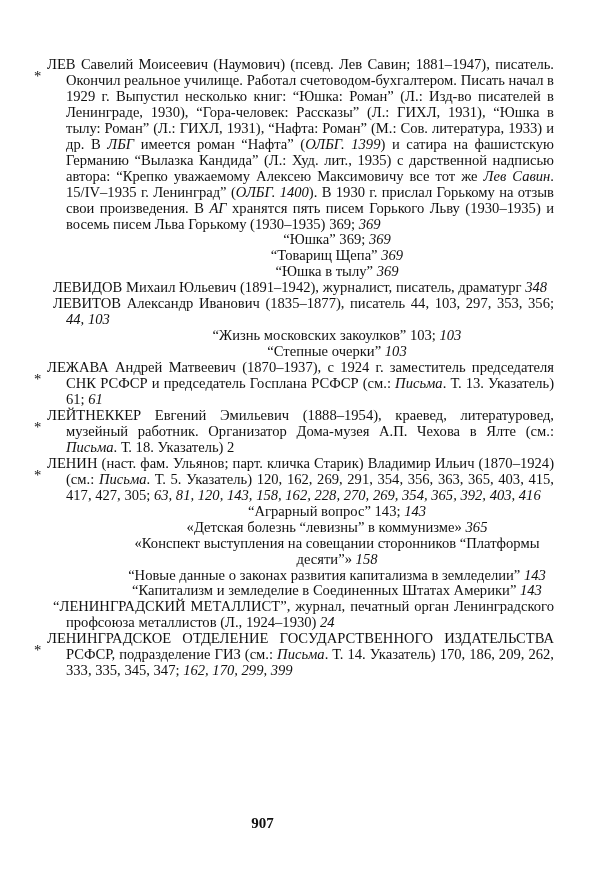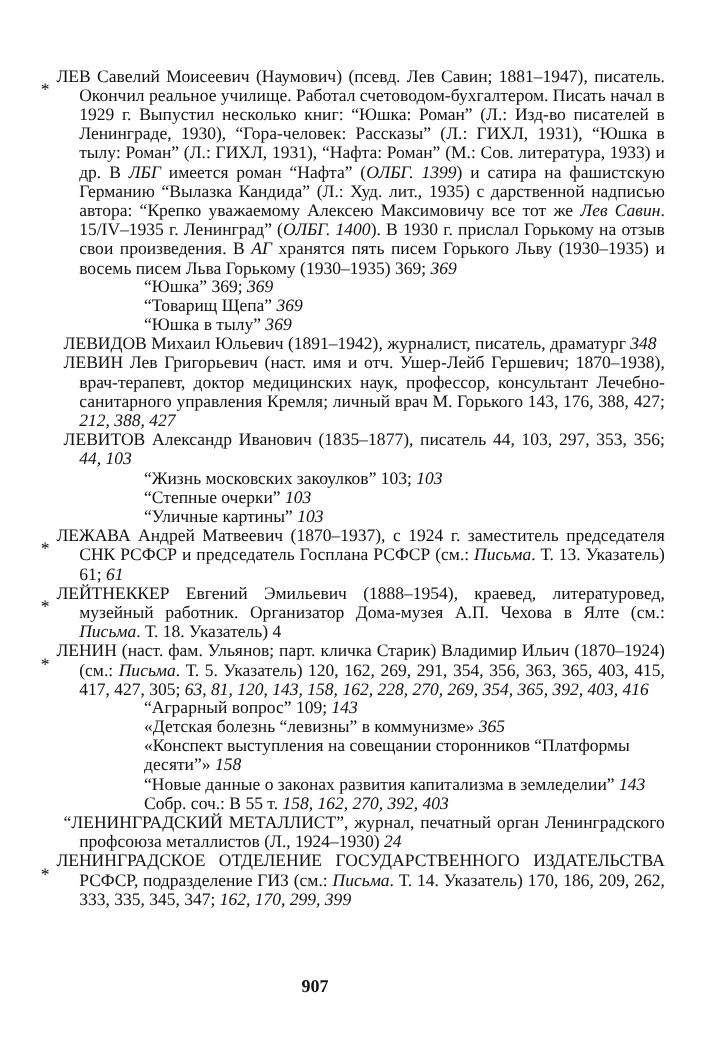--- a/index.html
+++ b/index.html
@@ -3,43 +3,41 @@
 <meta charset="utf-8">
 <style>
   html, body { margin: 0; padding: 0; background: #ffffff; }
   body { width: 600px; height: 887px; position: relative; overflow: hidden;
          font-family: "Liberation Serif", "DejaVu Serif", serif; color: #111; }
   .page { position: absolute; left: 53px; top: 57px; width: 501px;
           font-size: 14.6px; line-height: 15.95px; }
   .entry { text-align: justify; padding-left: 13px; text-indent: -13px; margin: 0; }
   .entry .ast { display: inline-block; width: 0; margin-left: -6px; position: relative; }
   .entry .ast span { position: absolute; right: 0; }
-  .sub { padding-left: 67px; margin: 0; text-indent: 0; text-align: left; }
+  .sub { padding-left: 67px; margin: 0; text-indent: 0; text-align: center; }
   i { }
   .folio { position: absolute; left: 0; width: 525px; top: 815px; text-align: center;
            font-weight: bold; font-size: 15px; }
 </style>
 </head>
 <body>
 
 <div class="page" id="page-body">
     <p class="entry"><span class="ast"><span>*</span></span><span>ЛЕВ Савелий Моисеевич (Наумович) (псевд. Лев Савин; 1881–1947), писатель. Окончил реальное училище. Работал счетоводом-бухгалтером. Писать начал в 1929 г. Выпустил несколько книг: “Юшка: Роман” (Л.: Изд-во писателей в Ленинграде, 1930), “Гора-человек: Рассказы” (Л.: ГИХЛ, 1931), “Юшка в тылу: Роман” (Л.: ГИХЛ, 1931), “Нафта: Роман” (М.: Сов. литература, 1933) и др. В </span><i>ЛБГ</i><span> имеется роман “Нафта” (</span><i>ОЛБГ. 1399</i><span>) и сатира на фашистскую Германию “Вылазка Кандида” (Л.: Худ. лит., 1935) с дарственной надписью автора: “Крепко уважаемому Алексею Максимовичу все тот же </span><i>Лев Савин</i><span>. 15/IV–1935 г. Ленинград” (</span><i>ОЛБГ. 1400</i><span>). В 1930 г. прислал Горькому на отзыв свои произведения. В </span><i>АГ</i><span> хранятся пять писем Горького Льву (1930–1935) и восемь писем Льва Горькому (1930–1935) 369; </span><i>369</i></p>
     <p class="sub"><span>“Юшка” 369; </span><i>369</i></p>
     <p class="sub"><span>“Товарищ Щепа” </span><i>369</i></p>
     <p class="sub"><span>“Юшка в тылу” </span><i>369</i></p>
     <p class="entry"><span>ЛЕВИДОВ Михаил Юльевич (1891–1942), журналист, писатель, драматург </span><i>348</i></p>
-    <p class="entry"><span>ЛЕВИН Лев Григорьевич (наст. имя и отч. Ушер-Лейб Гершевич; 1870–1938), врач-терапевт, доктор медицинских наук, профессор, консультант Лечебно-санитарного управления Кремля; личный врач М. Горького 143, 176, 388, 427; </span><i>212, 388, 427</i></p>
     <p class="entry"><span>ЛЕВИТОВ Александр Иванович (1835–1877), писатель 44, 103, 297, 353, 356; </span><i>44, 103</i></p>
     <p class="sub"><span>“Жизнь московских закоулков” 103; </span><i>103</i></p>
     <p class="sub"><span>“Степные очерки” </span><i>103</i></p>
-    <p class="sub"><span>“Уличные картины” </span><i>103</i></p>
     <p class="entry"><span class="ast"><span>*</span></span><span>ЛЕЖАВА Андрей Матвеевич (1870–1937), с 1924 г. заместитель председателя СНК РСФСР и председатель Госплана РСФСР (см.: </span><i>Письма</i><span>. Т. 13. Указатель) 61; </span><i>61</i></p>
-    <p class="entry"><span class="ast"><span>*</span></span><span>ЛЕЙТНЕККЕР Евгений Эмильевич (1888–1954), краевед, литературовед, музейный работник. Организатор Дома-музея А.П. Чехова в Ялте (см.: </span><i>Письма</i><span>. Т. 18. Указатель) 4</span></p>
+    <p class="entry"><span class="ast"><span>*</span></span><span>ЛЕЙТНЕККЕР Евгений Эмильевич (1888–1954), краевед, литературовед, музейный работник. Организатор Дома-музея А.П. Чехова в Ялте (см.: </span><i>Письма</i><span>. Т. 18. Указатель) 2</span></p>
     <p class="entry"><span class="ast"><span>*</span></span><span>ЛЕНИН (наст. фам. Ульянов; парт. кличка Старик) Владимир Ильич (1870–1924) (см.: </span><i>Письма</i><span>. Т. 5. Указатель) 120, 162, 269, 291, 354, 356, 363, 365, 403, 415, 417, 427, 305; </span><i>63, 81, 120, 143, 158, 162, 228, 270, 269, 354, 365, 392, 403, 416</i></p>
-    <p class="sub"><span>“Аграрный вопрос” 109; </span><i>143</i></p>
+    <p class="sub"><span>“Аграрный вопрос” 143; </span><i>143</i></p>
     <p class="sub"><span>«Детская болезнь “левизны” в коммунизме» </span><i>365</i></p>
     <p class="sub"><span>«Конспект выступления на совещании сторонников “Платформы десяти”» </span><i>158</i></p>
     <p class="sub"><span>“Новые данные о законах развития капитализма в земледелии” </span><i>143</i></p>
-    <p class="sub"><span>Собр. соч.: В 55 т. </span><i>158, 162, 270, 392, 403</i></p>
+    <p class="sub"><span>“Капитализм и земледелие в Соединенных Штатах Америки” </span><i>143</i></p>
     <p class="entry"><span>“ЛЕНИНГРАДСКИЙ МЕТАЛЛИСТ”, журнал, печатный орган Ленинградского профсоюза металлистов (Л., 1924–1930) </span><i>24</i></p>
     <p class="entry"><span class="ast"><span>*</span></span><span>ЛЕНИНГРАДСКОЕ ОТДЕЛЕНИЕ ГОСУДАРСТВЕННОГО ИЗДАТЕЛЬСТВА РСФСР, подразделение ГИЗ (см.: </span><i>Письма</i><span>. Т. 14. Указатель) 170, 186, 209, 262, 333, 335, 345, 347; </span><i>162, 170, 299, 399</i></p>
   </div>
 <div class="folio">907</div>
 
 </body></html>

